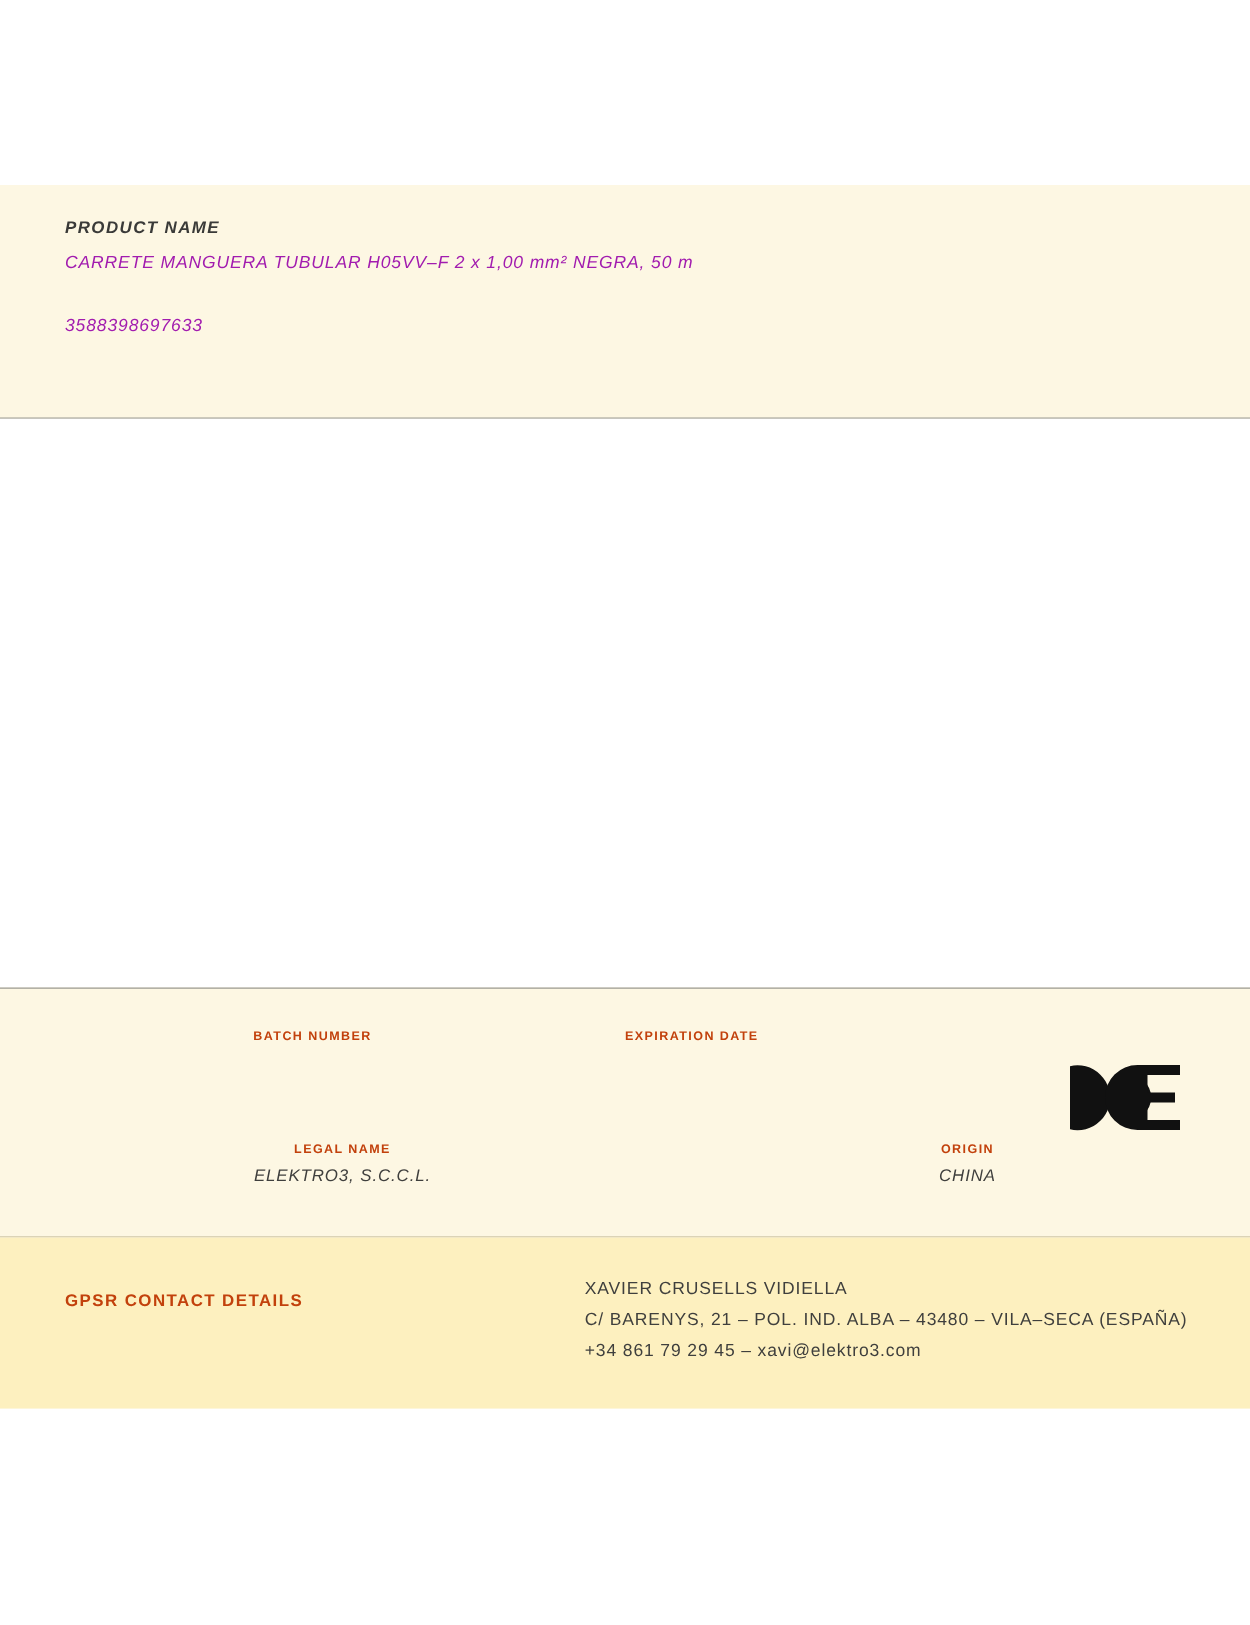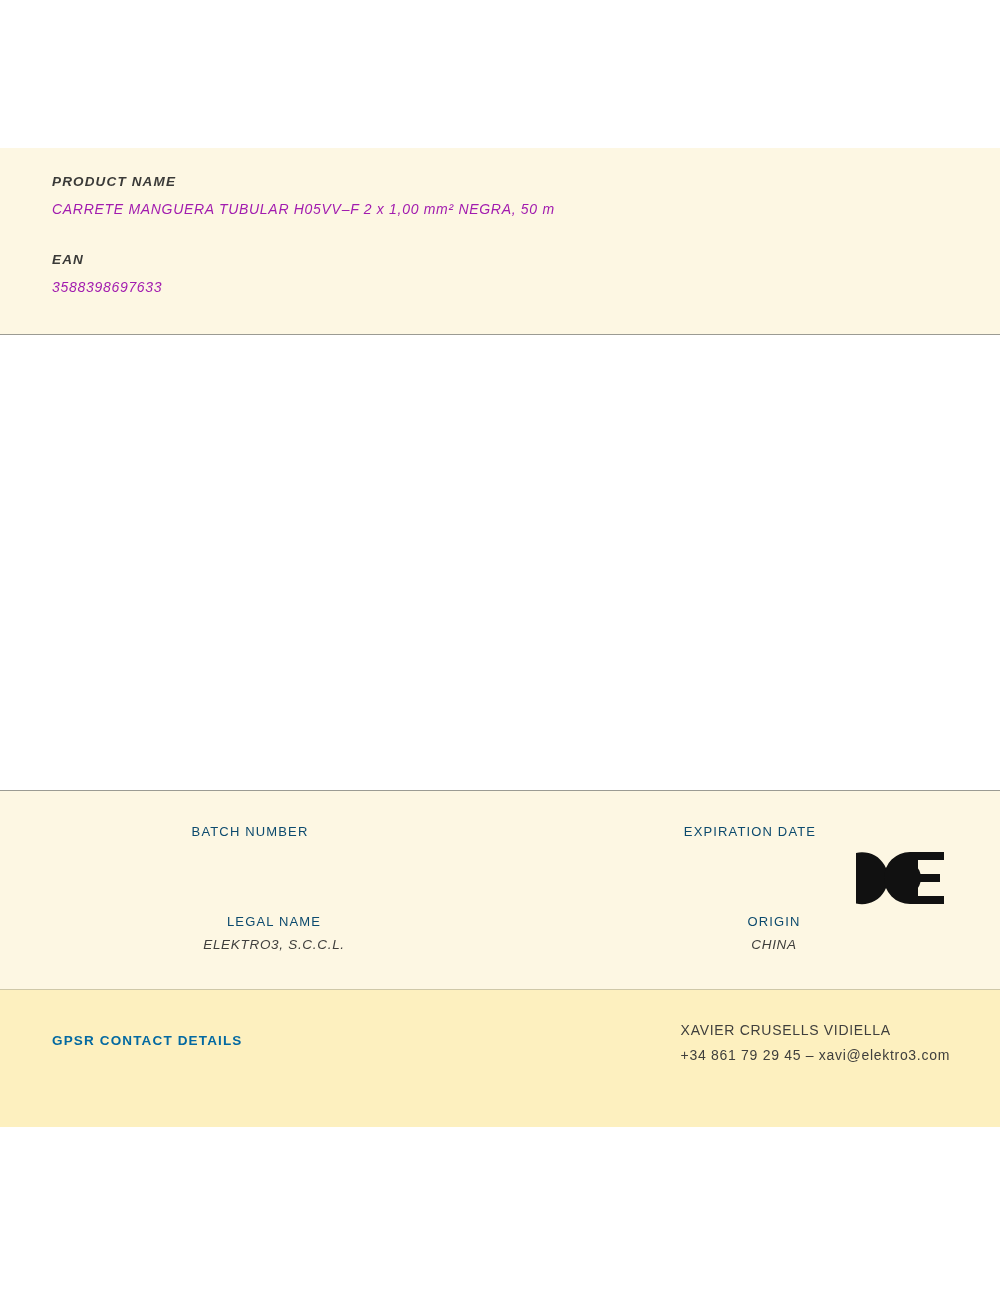--- a/index.html
+++ b/index.html
@@ -85,35 +85,35 @@
   }
   .info-row.row1 { top: 33px; }
   .info-row.row2 { top: 123px; margin-left: 24px; }
 
   .col-batch {
     width: 500px;
     text-align: center;
   }
   .col-exp {
     width: 500px;
+    text-align: left;
+  }
+  .col-legal {
+    width: 500px;
     text-align: center;
   }
-  .col-legal {
+  .col-origin {
     width: 500px;
     text-align: center;
   }
-  .col-origin {
-    width: 500px;
-    text-align: center;
-  }
   .info-label {
-    font-size: 13px;
-    font-weight: normal;
+    font-size: 10px;
+    font-weight: bold;
     letter-spacing: 1.15px;
-    color: #0c4a6e;
+    color: #c2410c;
     margin: 0;
   }
   .info-value {
     font-size: 13.5px;
     letter-spacing: 0.7px;
     color: #3f3f3d;
     margin: 8px 0 0 0;
     font-style: italic;
   }
   .info-value.empty {
@@ -139,21 +139,21 @@
     background: #fdf0bf;
     box-sizing: border-box;
   }
   .gpsr-label {
     position: absolute;
     left: 52px;
     top: 43px;
     font-size: 13.5px;
     font-weight: bold;
     letter-spacing: 1.15px;
-    color: #0369a1;
+    color: #c2410c;
   }
   .gpsr-lines {
     position: absolute;
     right: 50px;
     top: 32px;
     text-align: left;
   }
   .gpsr-line {
     font-size: 14px;
     letter-spacing: 0.7px;
@@ -174,21 +174,20 @@
 </head>
 <body>
 
 <div class="sheet">
 
   <div class="top-band">
     <div class="top-inner">
       <p class="field-label">PRODUCT NAME</p>
       <p class="field-value">CARRETE MANGUERA TUBULAR H05VV–F 2 x 1,00 mm² NEGRA, 50 m</p>
       <div class="gap-block">
-        <p class="field-label">EAN</p>
         <p class="field-value">3588398697633</p>
       </div>
     </div>
   </div>
 
   <div class="middle-blank"></div>
 
   <div class="info-band">
 
     <div class="info-row row1">
@@ -219,19 +218,20 @@
         <path d="M88 6 L88 14 L62 14 L62 28 L84 28 L84 36 L62 36 L62 50 L88 50 L88 58
                  L54 58 A26 26 0 0 1 54 6 Z" fill="#111111"></path>
       </svg>
     </div>
   </div>
 
   <div class="gpsr-band">
     <div class="gpsr-label">GPSR CONTACT DETAILS</div>
     <div class="gpsr-lines">
       <p class="gpsr-line">XAVIER CRUSELLS VIDIELLA</p>
+      <p class="gpsr-line">C/ BARENYS, 21 – POL. IND. ALBA – 43480 – VILA–SECA (ESPAÑA)</p>
       <p class="gpsr-line">+34 861 79 29 45 – xavi@elektro3.com</p>
     </div>
   </div>
 
   <div class="bottom-blank"></div>
 
 </div>
 
 </body></html>

